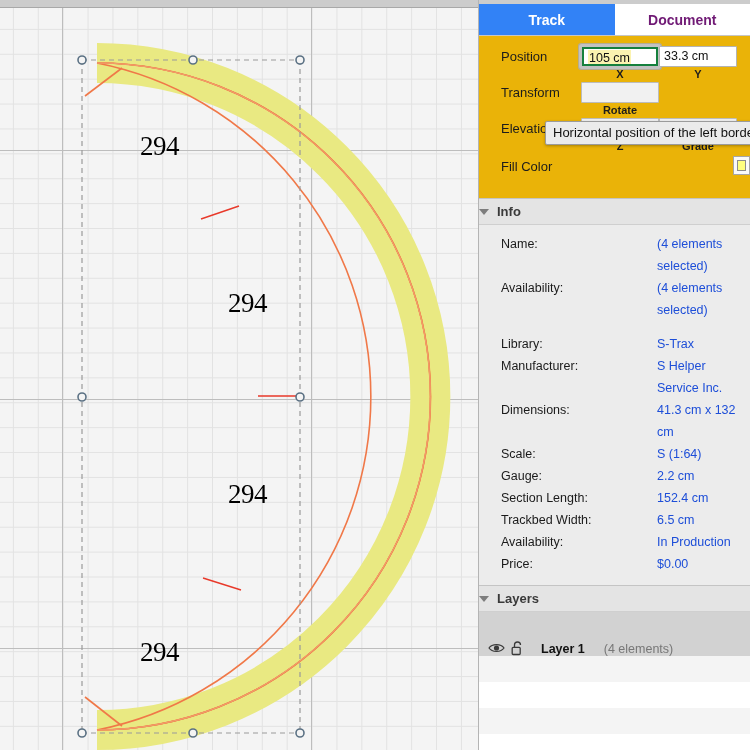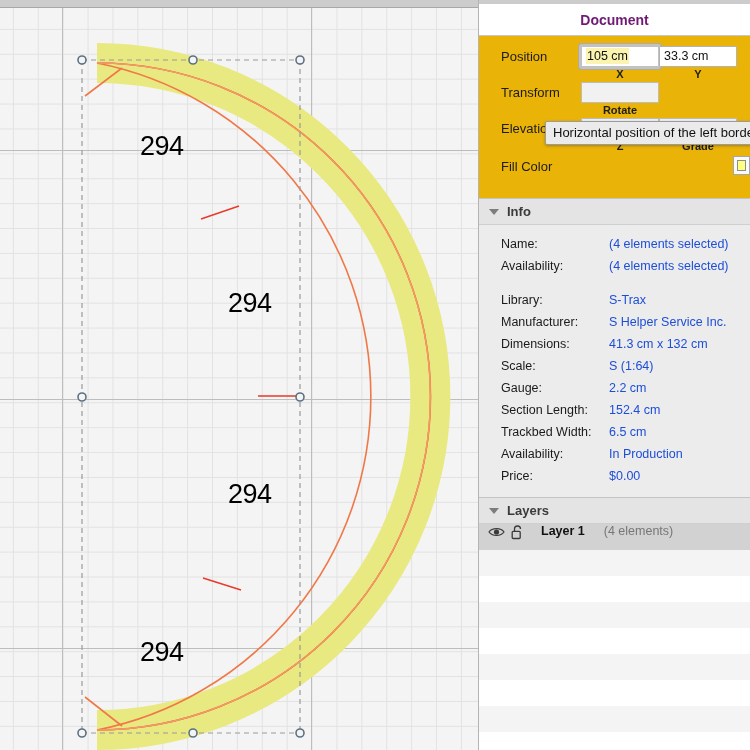--- a/index.html
+++ b/index.html
@@ -50,21 +50,21 @@
     background-size: 249px 249px;
     background-position: -187px -107px;
   }
   #track-svg {
     position: absolute; left: 0; top: 0;
     width: 478px; height: 750px;
     z-index: 3;
   }
   .track-label {
     position: absolute;
-    font-family: Liberation Sans, sans-serif;
+    font-family: Liberation Serif, serif;
     font-size: 27px;
     color: #000000;
     z-index: 4;
     white-space: nowrap;
     letter-spacing: -0.5px;
   }
   #sel-overlay {
     position: absolute; left: 0; top: 0;
     width: 478px; height: 750px;
     z-index: 5;
@@ -139,21 +139,21 @@
     border: 1px solid #b3b3b3;
     border-radius: 1px;
     font-size: 12.5px;
     color: #111;
     padding: 0 4px;
     line-height: 19px;
     overflow: hidden;
     white-space: nowrap;
   }
   .field.focused {
-    border: 1px solid #15803d;
+    border: 3px solid #15803d;
     outline: 3px solid #c2c2c2;
     outline-offset: -1px;
     box-shadow: 0 0 0 3px rgba(170,170,170,0.85);
   }
   .field .sel-text {
     background: #fbf3b0;
     padding: 1px 1px;
   }
   .field.empty { background: #f1f1f1; border-color: #bcbcbc; }
   .sub-label {
@@ -183,21 +183,20 @@
     padding: 3px;
     margin-left: 152px;
   }
   .swatch-inner { width: 100%; height: 100%; border: 1px solid #8d8d8d; }
 
   
   .section-header {
     display: flex;
     align-items: center;
     height: 26px;
-    padding-left: 10px;
     font-size: 13px;
     font-weight: bold;
     color: #3a3a3a;
     background: #e4e4e4;
     border-bottom: 1px solid #cfcfcf;
   }
   .disclosure {
     width: 0; height: 0;
     border-left: 5px solid transparent;
     border-right: 5px solid transparent;
@@ -208,31 +207,32 @@
     background: #ececec;
     padding: 8px 0 10px 0;
     border-bottom: 1px solid #c4c4c4;
   }
   .info-row {
     display: flex;
     font-size: 12.5px;
     color: #1a1a1a;
     line-height: 22px;
     padding-left: 22px;
+    gap: 48px;
   }
   .info-row.spacer { height: 12px; }
   .info-key { width: 108px; flex: none; }
   .info-val { color: #1d4ed8; }
 
   
   #layers-list { background: #ffffff; height: 100%; }
   .layer-row {
     display: flex;
-    align-items: flex-start;
-    height: 26px;
+    align-items: flex-end;
+    height: 44px;
     padding-left: 8px;
     background: #d2d2d2;
     font-size: 12.5px;
   }
   .layer-row .eye, .layer-row .lock {
     width: 18px; height: 16px;
     margin-right: 3px;
     display: flex; align-items: center; justify-content: center;
   }
   .layer-name { font-weight: bold; color: #111; margin-left: 12px; }
@@ -299,20 +299,21 @@
         <circle cx="82" cy="733" r="4" fill="#f4f4f4" stroke="#5b7184" stroke-width="1.6"></circle>
         <circle cx="193" cy="733" r="4" fill="#f4f4f4" stroke="#5b7184" stroke-width="1.6"></circle>
         <circle cx="300" cy="733" r="4" fill="#f4f4f4" stroke="#5b7184" stroke-width="1.6"></circle>
       </g>
     </svg>
   </div>
 
   <div id="inspector">
 
     <div id="tabbar">
+      <div class="tab active">Track</div>
       <div class="tab">Document</div>
     </div>
 
     <div id="form-area">
 
       <div class="form-row">
         <div class="form-label">Position</div>
         <div class="field-group">
           <div class="field focused"><span class="sel-text">105 cm</span></div>
           <div class="sub-label">X</div>

